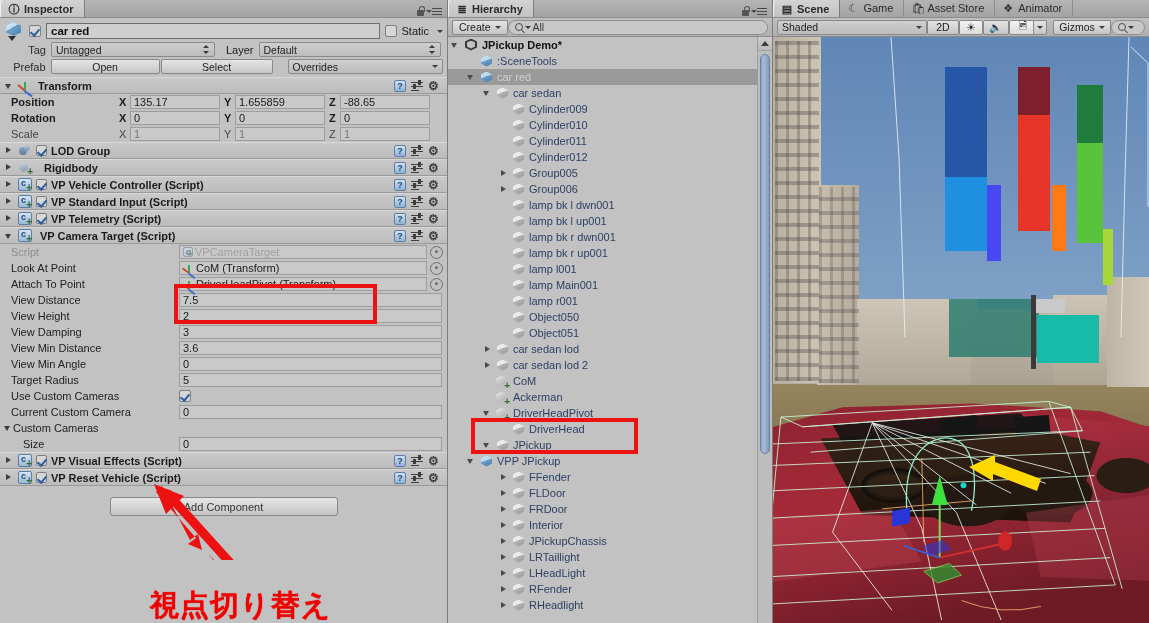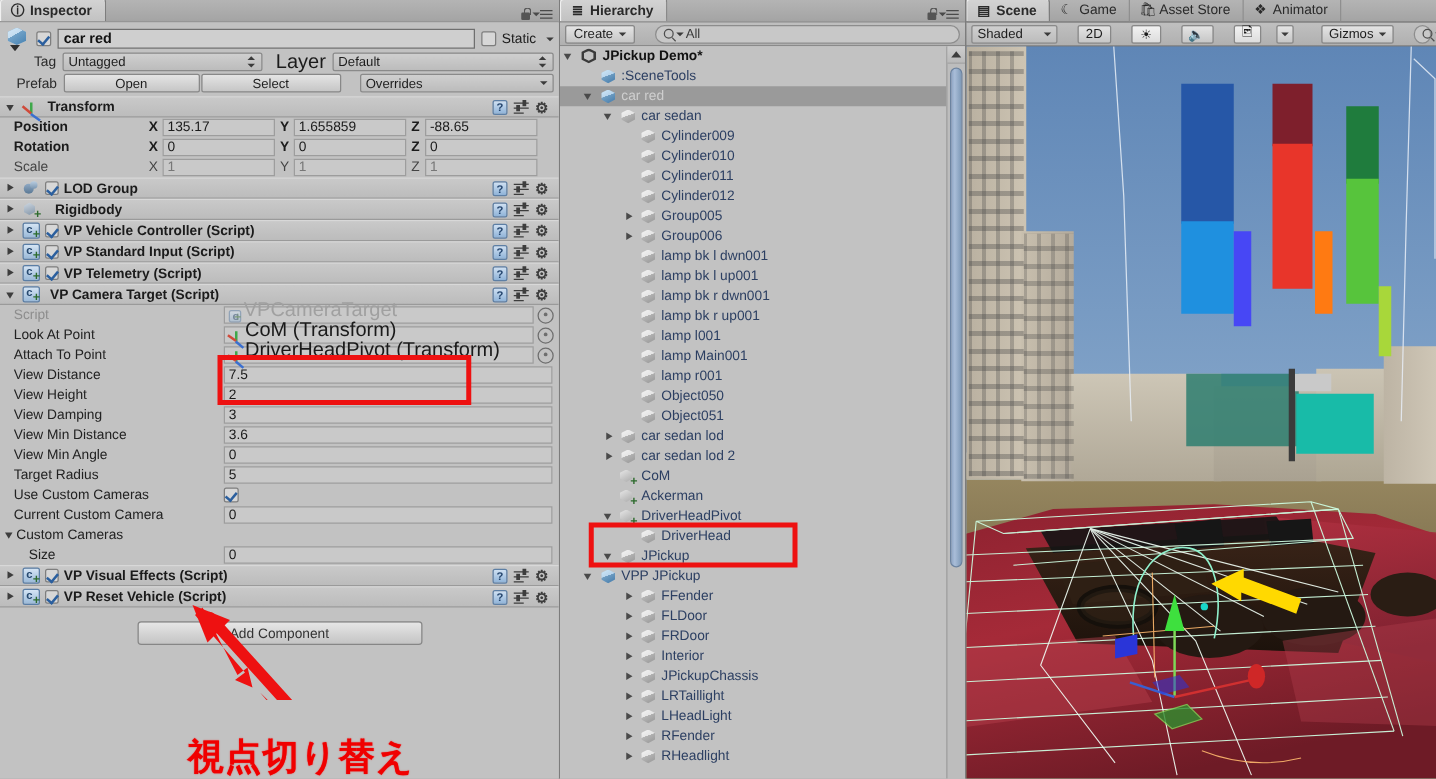--- a/index.html
+++ b/index.html
@@ -35,21 +35,21 @@
   .lockicon:before{content:"";position:absolute;left:1px;top:4px;width:7px;height:6px;background:#555;border-radius:1px;}
   .lockicon:after{content:"";position:absolute;left:2.5px;top:0px;width:4px;height:5px;border:1.3px solid #555;border-bottom:none;border-radius:3px 3px 0 0;}
   .menuicon{ width:12px;height:9px;display:inline-block;position:relative;}
   .menuicon i{position:absolute;left:2px;width:10px;height:1.4px;background:#4a4a4a;}
   .menuicon i:nth-child(1){top:1px}.menuicon i:nth-child(2){top:4px}.menuicon i:nth-child(3){top:7px}
   .menuicon:before{content:"";position:absolute;left:-4px;top:3px;border-left:3px solid transparent;border-right:3px solid transparent;border-top:3px solid #4a4a4a;}
 
   .toolbar{
     height:19px; background:linear-gradient(#c0c0c0,#b0b0b0);
     border-bottom:1px solid #8a8a8a; display:flex; align-items:center;
-    padding:0 4px; gap:16px;
+    padding:0 4px; gap:0;
   }
   .btn{
     height:15px; background:linear-gradient(#e4e4e4,#c6c6c6);
     border:1px solid #888; border-radius:2px; font-size:10.5px;
     display:flex;align-items:center;justify-content:center;
     padding:0 6px; cursor:default; color:#1d1d1d;
   }
   .caretdn{ width:0;height:0;border-left:3px solid transparent;border-right:3px solid transparent;border-top:3.5px solid #3b3b3b; display:inline-block; margin-left:4px;}
   .searchbox{
     flex:1; height:15px; background:#c8c8c8; border:1px solid #8d8d8d;
@@ -135,22 +135,22 @@
     font-size:11px; padding:0 3px; display:flex;align-items:center; color:#1a1a1a; margin-right:5px;
   }
   .vec-row{height:16px;display:flex;align-items:center;padding-left:11px;}
   .vec-row .pl{width:108px;font-size:11px;font-weight:bold;}
   .vec-row .pl.norm{font-weight:normal;color:#444;}
   .axl{width:11px;font-size:11px;font-weight:bold;text-align:left;}
   .axl.norm{font-weight:normal;color:#444;}
   .vfield{width:90px;height:14px;background:#c9c9c9;border:1px solid #9d9d9d;font-size:11px;padding:0 3px;
     display:flex;align-items:center;margin-right:4px;}
   .vfield.dim{color:#777;}
-  .objfield{flex:1;height:14px;background:#c9c9c9;border:1px solid #9d9d9d;font-size:16px;padding:0 3px;
-    display:flex;align-items:flex-end;gap:2px;color:#1a1a1a;}
+  .objfield{flex:1;height:14px;background:#c9c9c9;border:1px solid #9d9d9d;font-size:11px;padding:0 3px;
+    display:flex;align-items:center;gap:2px;color:#1a1a1a;}
   .objfield.dim{color:#a0a0a0;}
   .dot-sel{width:13px;height:13px;border-radius:50%;border:1.5px solid #6e6e6e;margin:0 4px 0 3px;position:relative;flex:none;}
   .dot-sel:after{content:"";position:absolute;left:3.5px;top:3.5px;width:3px;height:3px;border-radius:50%;background:#6e6e6e;}
   .transicon{width:11px;height:11px;position:relative;flex:none;}
   .transicon i{position:absolute;left:5px;bottom:1px;width:1.5px;height:8px;transform-origin:bottom;}
   .transicon i:nth-child(1){background:#3fa84a;transform:rotate(0)}
   .transicon i:nth-child(2){background:#d04a3a;transform:rotate(-55deg)}
   .transicon i:nth-child(3){background:#3a6fd0;transform:rotate(130deg)}
 
   .addcomp-wrap{display:flex;justify-content:center;padding-top:11px;}
@@ -258,21 +258,21 @@
             <span>Static</span>
             <span class="caretdn"></span>
           </span>
         </div>
         <div class="go-row">
           <span class="lbl-r">Tag</span>
           <span class="popup" style="width:164px">
             <span>Untagged</span>
               <span class="updn"></span>
           </span>
-          <span style="font-size:16px;margin-left:6px">Layer</span>
+          <span style="font-size:11px;margin-left:6px">Layer</span>
           <span class="popup" style="width:182px">
             <span>Default</span>
               <span class="updn"></span>
           </span>
         </div>
         <div class="go-row">
           <span class="lbl-r">Prefab</span>
           <span class="btn" style="width:110px">Open</span>
           <span class="btn" style="width:113px;margin-left:-4px">Select</span>
           <span class="popup" style="width:157px;margin-left:10px">

